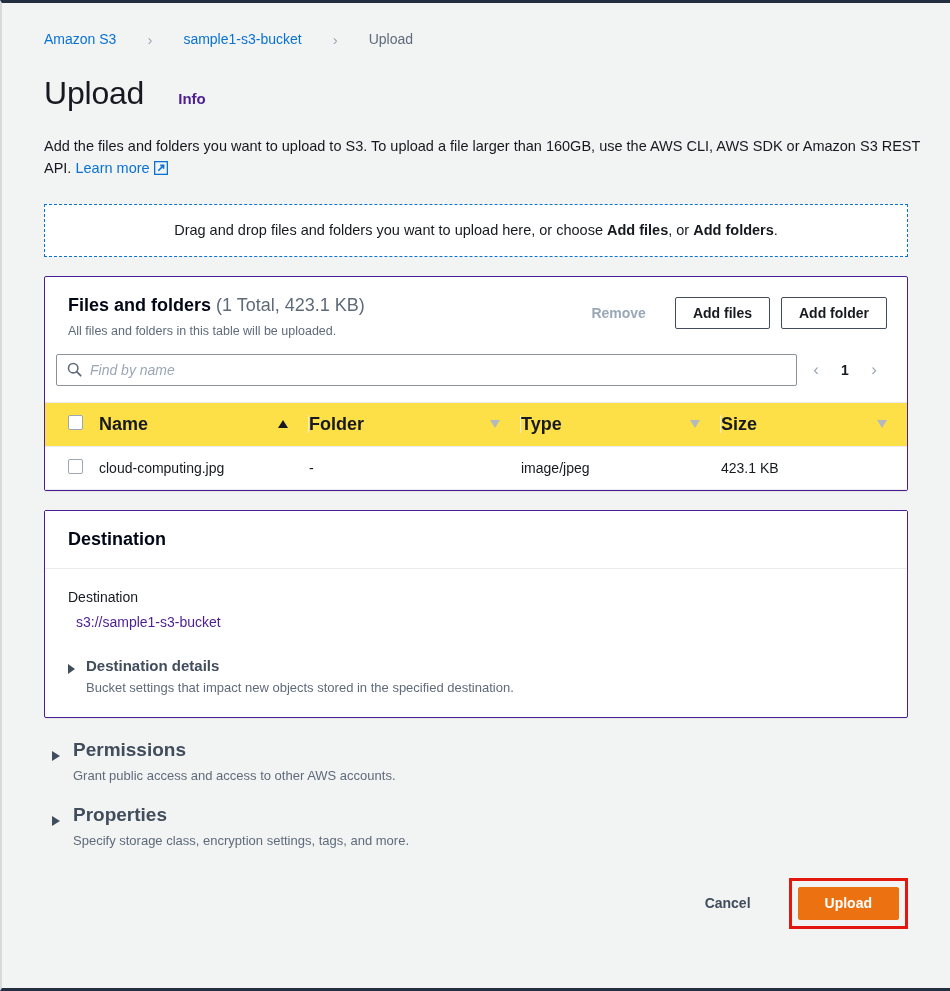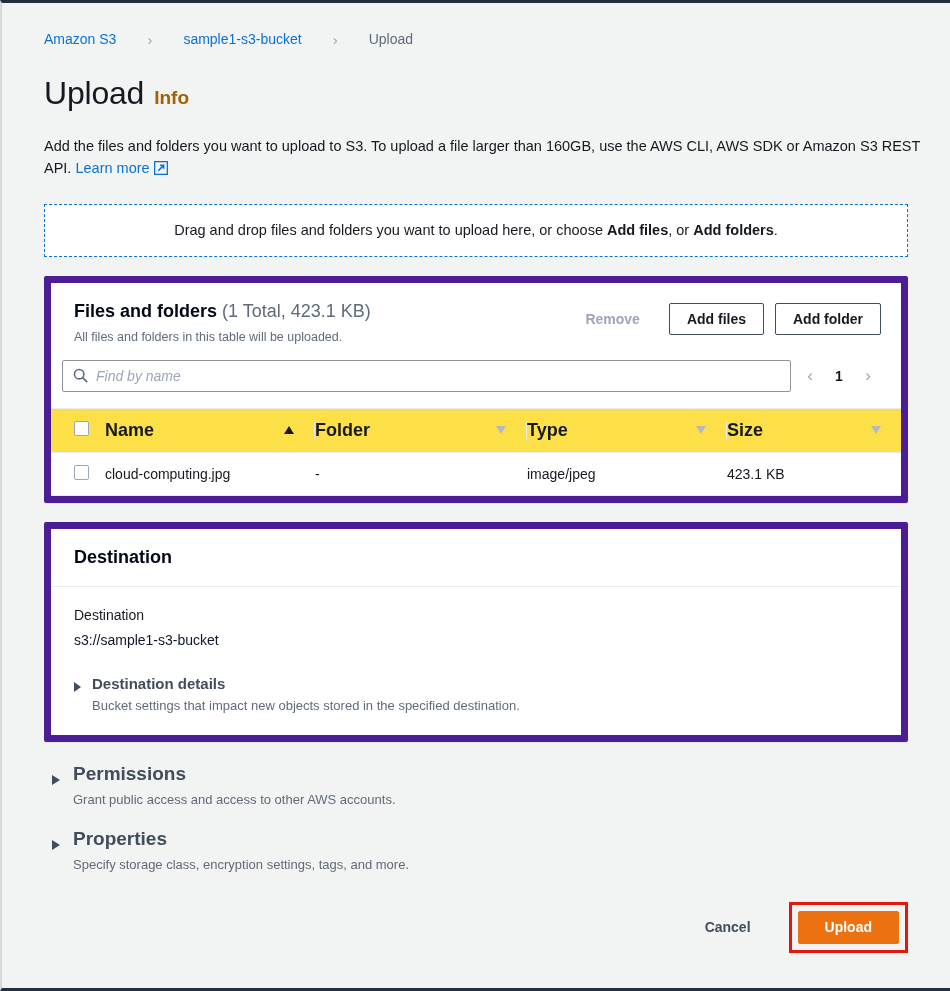--- a/index.html
+++ b/index.html
@@ -59,24 +59,25 @@
     margin-top: 26px;
     gap: 10px;
   }
   .page-title {
     font-size: 32px;
     font-weight: 400;
     color: #16191f;
     letter-spacing: -0.2px;
   }
   .info-link {
-    font-size: 19px;
-    font-weight: bold;
-    color: #a16207;
-    cursor: pointer;
+    font-size: 15px;
+    font-weight: bold;
+    color: #4c1d95;
+    cursor: pointer;
+    margin-left: 24px;
   }
 
   
   .desc {
     margin-top: 23px;
     font-size: 14.5px;
     line-height: 1.55;
     color: #16191f;
     max-width: 890px;
   }
@@ -104,21 +105,21 @@
     font-size: 14.5px;
     color: #16191f;
   }
   .dropzone b { font-weight: bold; }
 
   
   .panel {
     margin-top: 19px;
     margin-right: 22px;
     background: #ffffff;
-    border: 7px solid #4c1d95;
+    border: 1px solid #4c1d95;
     border-radius: 2px;
     box-shadow: 0 1px 1px rgba(0,0,0,0.06);
   }
 
   
   .files-head {
     display: flex;
     align-items: flex-start;
     justify-content: space-between;
     padding: 18px 20px 0 23px;
@@ -303,22 +304,23 @@
     color: #000716;
   }
   .dest-body { padding: 20px 23px 22px 23px; }
   .dest-label {
     font-size: 14px;
     color: #16191f;
     margin-bottom: 8px;
   }
   .dest-value {
     font-size: 14px;
-    color: #0f172a;
-    cursor: pointer;
+    color: #4c1d95;
+    cursor: pointer;
+    margin-left: 8px;
   }
 
   .expand {
     margin-top: 26px;
   }
   .expand-head {
     display: flex;
     align-items: flex-end;
     gap: 11px;
     cursor: pointer;

